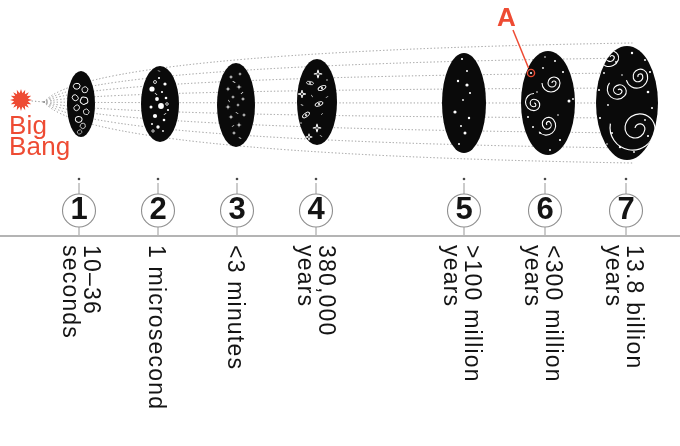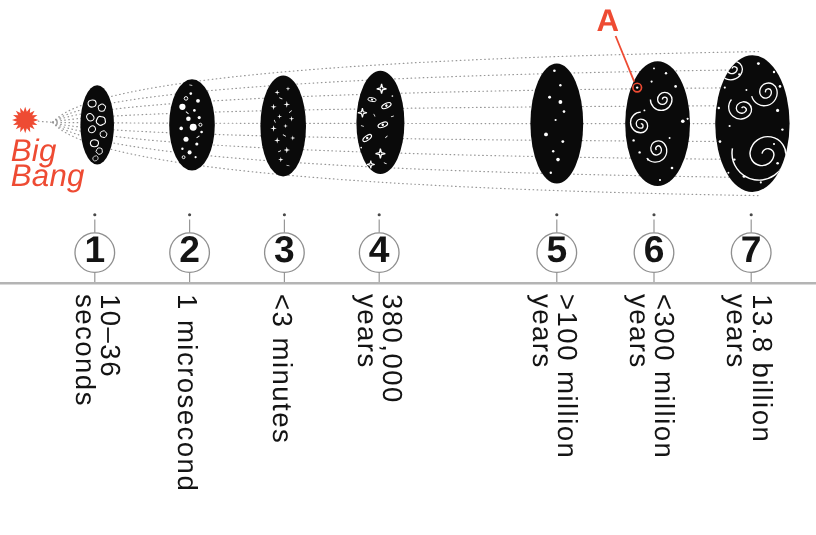--- a/index.html
+++ b/index.html
@@ -17,21 +17,21 @@
   .ellipse{fill:var(--ellipse-black);}
   .stem{stroke:var(--line-gray);stroke-width:1;}
   .marker-dot{fill:#4a4a4a;}
   .num-circle{fill:#fff;stroke:#8f8f8f;stroke-width:1.1;}
   .baseline{stroke:var(--rule-gray);stroke-width:2;}
   .white-stroke{stroke:#fff;fill:none;}
   .white-fill{fill:#fff;stroke:none;}
   .accent-line{stroke:var(--accent);stroke-width:1.5;fill:none;}
   .accent-ring{stroke:var(--accent);stroke-width:1.4;fill:none;}
   .burst{fill:var(--accent);}
-  .bigbang{position:absolute;left:9px;top:115px;color:var(--accent);font-size:26px;line-height:21px;letter-spacing:0.2px;font-style:italic;}
+  .bigbang{position:absolute;left:9px;top:115px;color:var(--accent);font-size:26px;line-height:21px;letter-spacing:0.2px;}
   .a-label{position:absolute;left:497px;top:4px;color:var(--accent);font-size:26px;font-weight:700;line-height:1;}
   .stage-num{position:absolute;top:210px;transform:translate(-50%,-54%);font-size:31px;font-weight:700;color:var(--ink);}
   .time-label{position:absolute;top:245px;transform:translateX(-50%);writing-mode:vertical-rl;
               font-size:23px;line-height:0.92;letter-spacing:1.2px;color:var(--ink);white-space:nowrap;}
   .time-label span{display:block;}
 </style>
 </head>
 <body>
 
 <div class="canvas">

